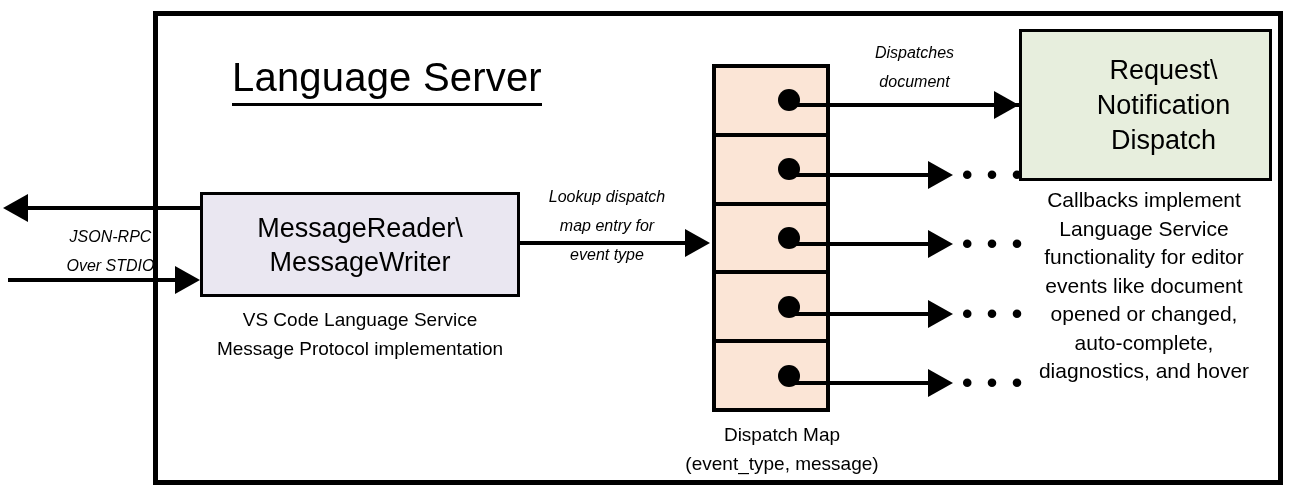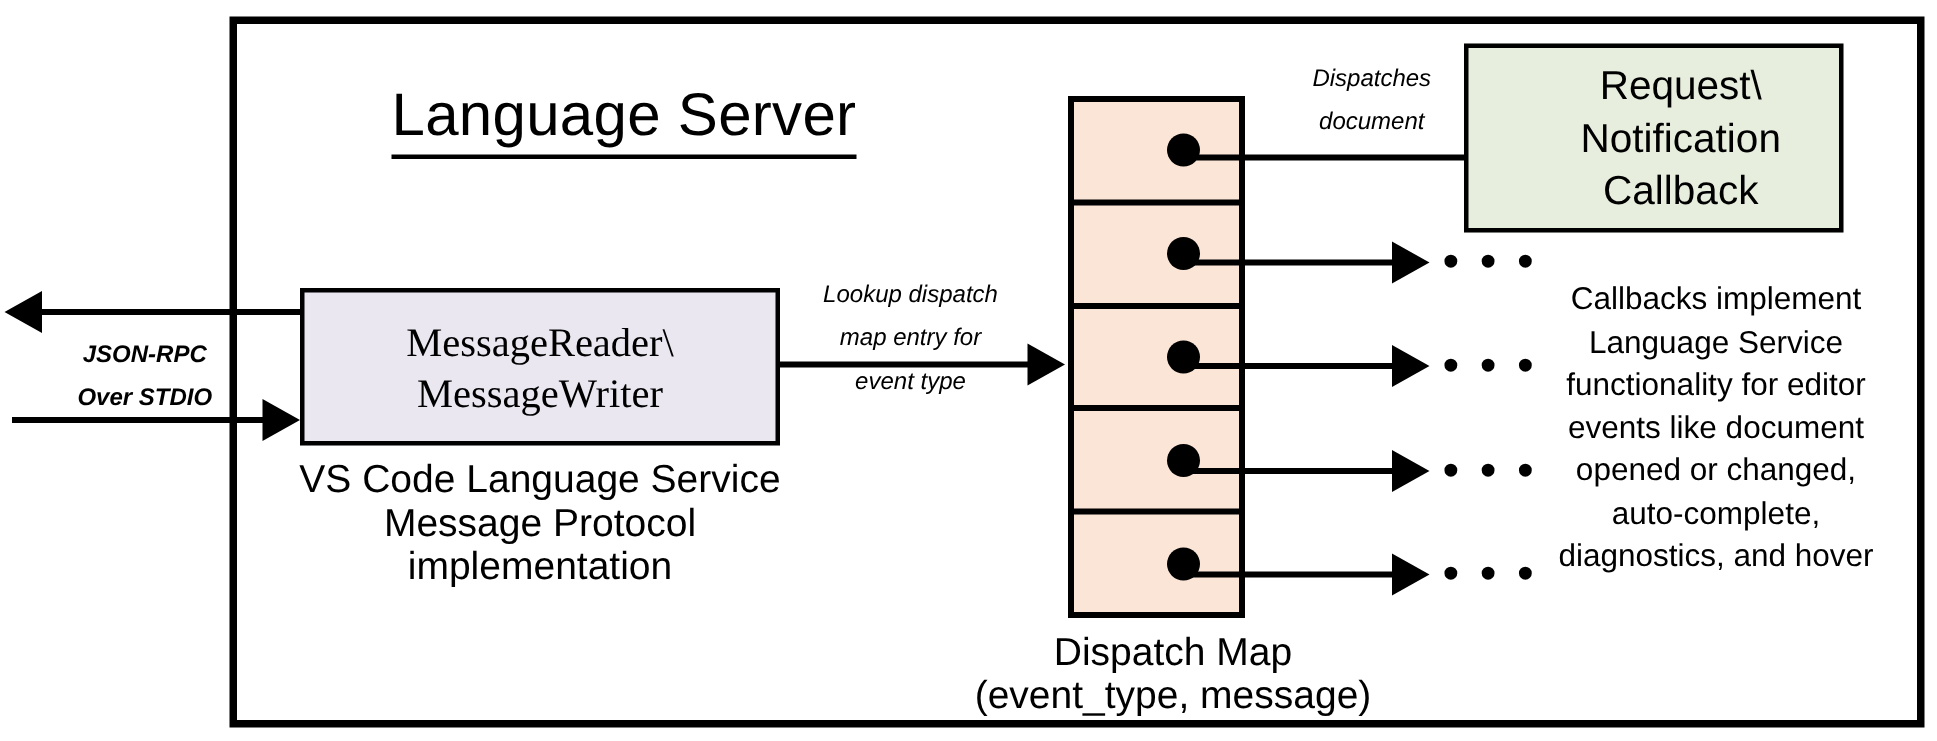--- a/index.html
+++ b/index.html
@@ -35,59 +35,57 @@
   .server-title {
     position: absolute;
     left: 232px;
     top: 52px;
     font-size: 40px;
     line-height: 50px;
     letter-spacing: 0.2px;
     white-space: nowrap;
     border-bottom: 3px solid #000;
     padding-bottom: 1px;
-    margin-left: 29px;
   }
 
   
   .box {
     position: absolute;
     border: 3px solid #000000;
     box-sizing: border-box;
     display: flex;
     align-items: center;
     justify-content: center;
     text-align: center;
   }
   .reader-box {
     left: 200px;
     top: 192px;
     width: 320px;
     height: 105px;
     background: #eae7f1;
     font-size: 27px;
     line-height: 34px;
-    font-family: Liberation Serif, serif;
   }
   .callback-box {
-    left: 976px;
+    left: 1019px;
     top: 29px;
     width: 253px;
-    height: 126px;
+    height: 152px;
     background: #e7eedd;
     font-size: 27px;
     line-height: 35px;
     padding-left: 36px;
   }
 
   
   .caption {
     position: absolute;
     text-align: center;
-    font-size: 26px;
+    font-size: 19px;
     line-height: 29px;
   }
   .reader-caption {
     left: 190px;
     top: 305px;
     width: 340px;
   }
   .map-caption {
     left: 642px;
     top: 420px;
@@ -103,24 +101,23 @@
 
   
   .flow-label {
     position: absolute;
     font-style: italic;
     text-align: center;
     font-size: 16px;
     line-height: 29px;
   }
   .label-jsonrpc {
-    left: 14px;
+    left: 28px;
     top: 222px;
     width: 165px;
-    font-weight: bold;
   }
   .label-lookup {
     left: 512px;
     top: 182px;
     width: 190px;
   }
   .label-dispatch {
     left: 832px;
     top: 38px;
     width: 165px;
@@ -272,21 +269,21 @@
   <div class="ellipsis" style="left:962px; top:299px;">• • •</div>
 
   <div class="hline" style="left:790px; top:381px; width:155px;"></div>
   <div class="arrow-r" style="left:928px; top:369px;"></div>
   <div class="ellipsis" style="left:962px; top:368px;">• • •</div>
 
   <div class="box callback-box">
     <div>
       <div>Request\</div>
       <div>Notification</div>
-      <div>Callback</div>
+      <div>Dispatch</div>
     </div>
   </div>
 
   <div class="caption callback-desc">
     <div>Callbacks implement</div>
     <div>Language Service</div>
     <div>functionality for editor</div>
     <div>events like document</div>
     <div>opened or changed,</div>
     <div>auto-complete,</div>

